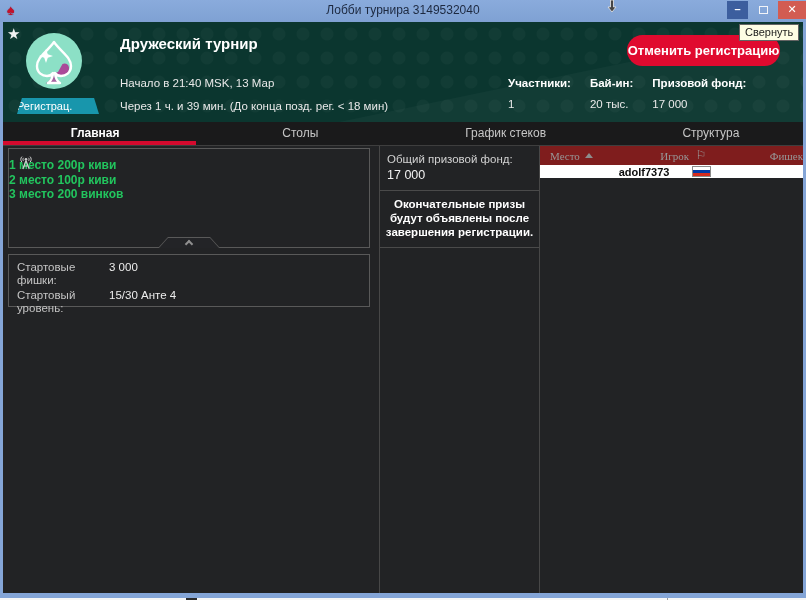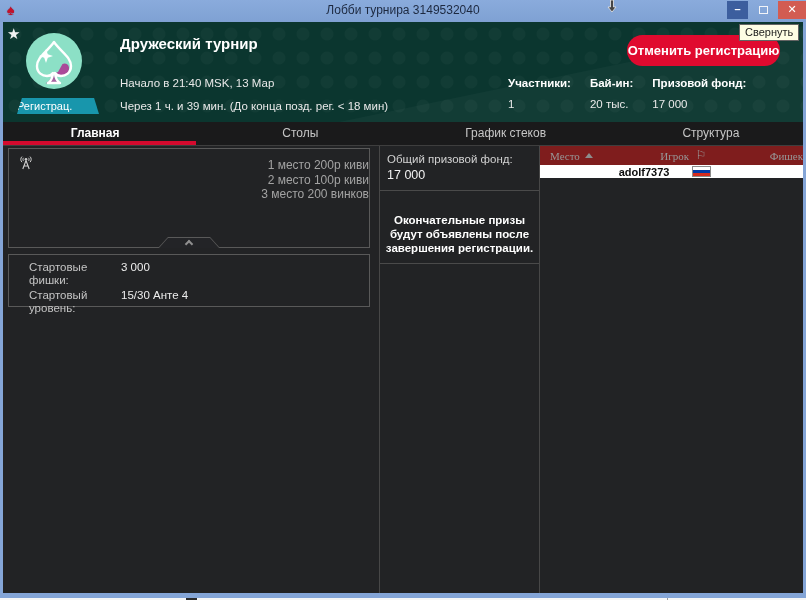--- a/index.html
+++ b/index.html
@@ -46,39 +46,39 @@
   .tab.active { color:#fff; font-weight:bold; }
   .tab-underline { position:absolute; left:0; bottom:0; width:193px; height:4px; background:#d40a2e; }
 
   
   .content { position:absolute; left:0; right:0; top:124px; bottom:0; }
   .vdiv { position:absolute; top:0; bottom:0; width:1px; background:#474747; }
   .vdiv1 { left:376px; } .vdiv2 { left:536px; }
 
   
   .box1 { position:absolute; left:5px; top:2px; width:362px; height:100px; border:1px solid #595959; }
-  .announce { padding-top:9px; text-align:right; font-size:12px; line-height:14.5px; color:#a3a3a3; }
+  .announce { padding-top:9px; text-align:left; font-size:12px; line-height:14.5px; color:#22c55e;font-weight:bold; }
   .antenna { position:absolute; left:8px; top:5px; }
   .collapse-tab { position:absolute; left:50%; bottom:-1px; transform:translateX(-50%); width:62px; height:11px;
     background:#595959; clip-path:polygon(0 100%,16% 0,84% 0,100% 100%); }
   .collapse-tab .inner { position:absolute; left:1px; right:1px; top:1px; bottom:0; background:#232427;
     clip-path:polygon(0 100%,15% 0,85% 0,100% 100%); }
   .collapse-tab .chev { position:absolute; left:50%; top:4px; width:6px; height:6px;
     border-top:2px solid #8f8f8f; border-left:2px solid #8f8f8f; transform:translateX(-50%) rotate(45deg); }
   .box2 { position:absolute; left:5px; top:108px; width:362px; height:53px; border:1px solid #595959;
-    padding:6px 20px; display:grid; grid-template-columns:92px 1fr; row-gap:2px; font-size:11.5px; line-height:13px; }
+    padding:6px 8px; display:grid; grid-template-columns:92px 1fr; row-gap:2px; font-size:11.5px; line-height:13px; }
   .box2 .lbl { color:#c4c4c4; } .box2 .val { color:#ededed; }
 
   
   .mid { position:absolute; left:377px; width:159px; top:0; bottom:0; }
   .mid-sec1 { padding:7px 7px 8px; border-bottom:1px solid #4a4a4a; }
   .mid-sec1 .lbl { font-size:11.5px; color:#d2d2d2; }
   .mid-sec1 .val { margin-top:3px; font-size:12.5px; color:#f2f2f2; }
   .mid-notice { padding:6px 4px 8px; border-bottom:1px solid #4a4a4a; text-align:center;
-    font-size:11.5px; line-height:14px; font-weight:bold; color:#fff;margin-top:16px; }
+    font-size:11.5px; line-height:14px; font-weight:bold; color:#fff; }
 
   
   .right { position:absolute; left:537px; right:0; top:0; bottom:0; }
   .search-row { position:relative; height:24px; border-bottom:1px solid #4a4a4a; }
   .search-row input { position:absolute; inset:0; background:transparent; border:none; outline:none;
     padding-left:10px; color:#e0e0e0; font-size:12px; font-family:inherit; }
   .search-row input::placeholder { color:#d8d8d8; opacity:1; }
   .search-icon { position:absolute; right:8px; top:3px; }
   .grid-cols { display:grid; grid-template-columns:59px 90px 24px 1fr; align-items:center; }
   .thead { height:19px; background:#7f1d1d; font-size:11px; color:#979797;font-family:Liberation Serif, serif; }

